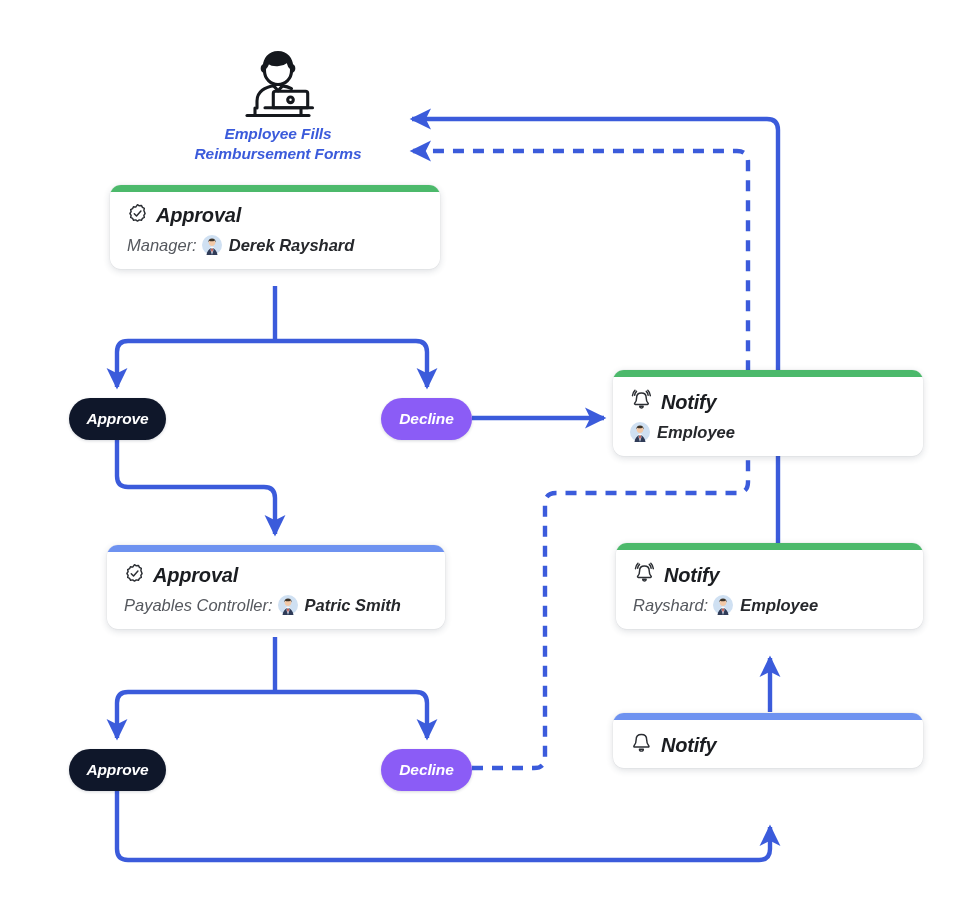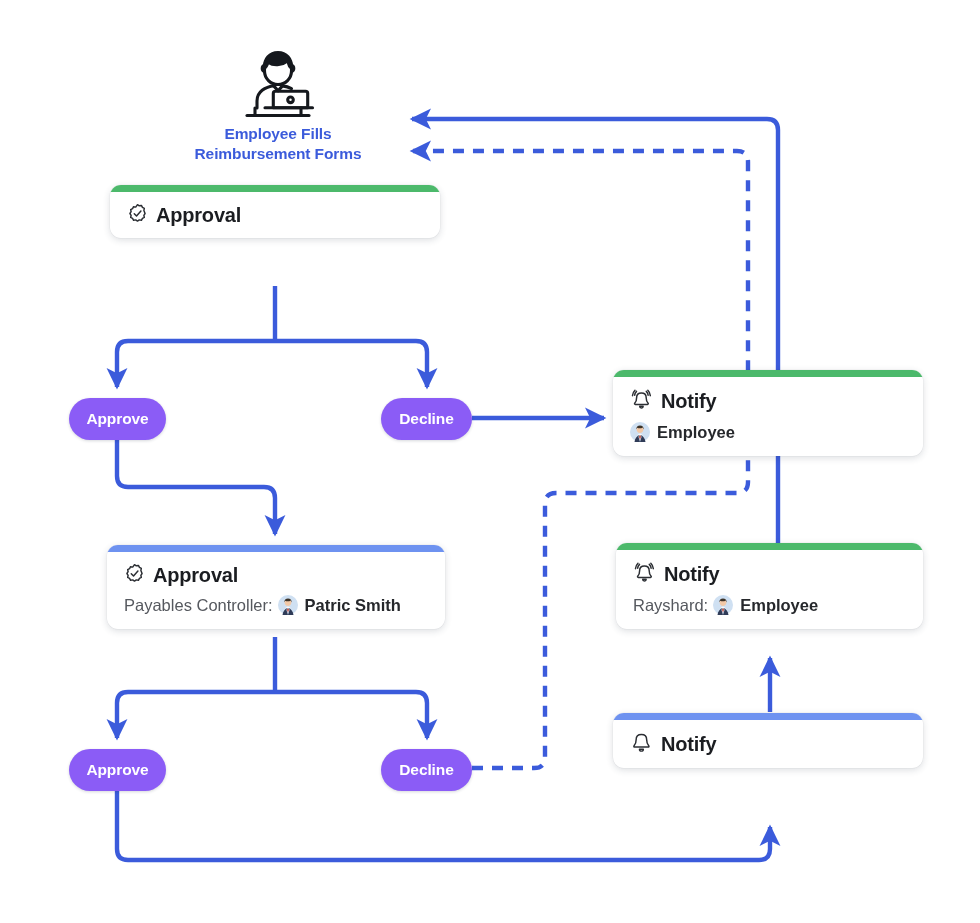--- a/index.html
+++ b/index.html
@@ -1,21 +1,21 @@
 <!DOCTYPE html>
 <html><head>
 <meta charset="utf-8">
 <style>
   html,body{margin:0;padding:0;background:#ffffff;}
   body{
     width:980px;height:923px;position:relative;overflow:hidden;
     font-family:"Liberation Sans","DejaVu Sans",sans-serif;
     -webkit-font-smoothing:antialiased;
   }
-  #stage{position:absolute;inset:0;width:880px;height:923px;}
+  #stage{position:absolute;inset:0;width:880px;height:923px;font-style:italic;}
 
   
   #edges{position:absolute;left:0;top:0;width:980px;height:923px;z-index:1;}
 
   
   .start-node{
     position:absolute;z-index:3;text-align:center;
     display:flex;flex-direction:column;align-items:center;
   }
   .start-node .glyph{display:block;line-height:0;}
@@ -27,42 +27,42 @@
   
   .card{
     position:absolute;z-index:4;background:#ffffff;
     border-radius:11px;
     box-shadow:0 2px 7px rgba(40,50,70,.16), 0 0 0 .5px rgba(30,40,60,.05);
     overflow:hidden;
   }
   .card-bar{height:7px;width:100%;}
   .card-body{padding:11px 17px 14px 17px;}
   .card-title{
-    display:flex;align-items:center;gap:8px;
+    display:flex;align-items:flex-end;gap:8px;
     font-size:20px;font-weight:bold;color:#1b1d21;letter-spacing:-0.2px;
     line-height:1;
   }
   .card-title .ttl{transform:translateY(1px);}
   .card-sub{
     display:flex;align-items:center;gap:0px;
     margin-top:11px;font-size:16.5px;color:#3a3d42;line-height:1;
   }
   .card-sub .lbl{color:#55585e;font-weight:normal;}
   .card-sub .nm{font-weight:bold;color:#26282c;}
   .av{display:inline-block;margin:0 7px 0 7px;vertical-align:middle;line-height:0;}
   .card-sub .lbl + .av{margin-left:5px;}
 
   
   .pill{
     position:absolute;z-index:4;display:flex;align-items:center;justify-content:center;
     border-radius:22px;color:#ffffff;font-size:15.5px;font-weight:bold;
     letter-spacing:-0.1px;
     box-shadow:0 1px 3px rgba(30,40,60,.18);
   }
-  .pill.approve{background:#8b5cf6;}
+  .pill.approve{background:#0f172a;}
   .pill.decline{background:#8b5cf6;}
 </style>
 </head>
 <body>
 
 <div id="stage">
 
   <svg id="edges" viewBox="0 0 980 923" width="980" height="923">
     <defs>
       <marker id="ah" viewBox="0 0 10 10" refX="8.4" refY="5" markerWidth="5.4" markerHeight="5.4" orient="auto-start-reverse">
@@ -132,20 +132,35 @@
     <div class="card-body">
       <div class="card-title">
         <span style="line-height:0;">
           <svg width="21" height="21" viewBox="0 0 24 24" fill="none" stroke="#2c2f34" stroke-width="1.7" stroke-linecap="round" stroke-linejoin="round">
             <path d="M12 1.9 l2.05 1.35 2.4-0.5 1.2 2.15 2.15 1.2 -0.5 2.4 L20.65 12 l-1.35 2.05 0.5 2.4 -2.15 1.2 -1.2 2.15 -2.4-0.5 L12 20.65 l-2.05-1.35 -2.4 0.5 -1.2-2.15 -2.15-1.2 0.5-2.4 L3.35 12 l1.35-2.05 -0.5-2.4 2.15-1.2 1.2-2.15 2.4 0.5 z"></path>
             <path d="M8.3 12.2 l2.6 2.6 5.0-5.6"></path>
           </svg>
         </span>
         <span class="ttl">Approval</span>
       </div>
+      <div class="card-sub">
+        <span class="lbl">Manager:</span>
+        <span class="av">
+          <svg width="20" height="20" viewBox="0 0 32 32">
+            <circle cx="16" cy="16" r="16" fill="#cfe0f2"></circle>
+            <path d="M16 6.2c-3.3 0-5.4 2.2-5.4 5.2 0 3.2 2.3 6 5.4 6s5.4-2.8 5.4-6c0-3-2.1-5.2-5.4-5.2z" fill="#f2c9a8"></path>
+            <path d="M10.3 11.6c-0.5-3.4 2-5.9 5.7-5.9s6.2 2.5 5.7 5.9c-0.8-0.5-1.1-1.8-1.3-2.9-2.1 1.5-6.4 2.2-9 0.3-0.2 1.1-0.5 2.1-1.1 2.6z" fill="#3c3328"></path>
+            <path d="M16 18.4 l-4.2 2.2 4.2 4.3 4.2-4.3z" fill="#ffffff"></path>
+            <path d="M7.2 32c0.6-6.2 3.9-9.6 8.8-11.6 l-2.6 3.2 2.6 8.4z" fill="#2f3b57"></path>
+            <path d="M24.8 32c-0.6-6.2-3.9-9.6-8.8-11.6 l2.6 3.2 -2.6 8.4z" fill="#2f3b57"></path>
+            <path d="M16 21.3 l-1.5 1.9 1.5 5.3 1.5-5.3z" fill="#c0392b"></path>
+          </svg>
+        </span>
+        <span class="nm">Derek Rayshard</span>
+      </div>
     </div>
   </div>
 
   <div class="card" style="left:107px;top:545px;width:338px;">
     <div class="card-bar" style="background:#6e92f0;"></div>
     <div class="card-body">
       <div class="card-title">
         <span style="line-height:0;">
           <svg width="21" height="21" viewBox="0 0 24 24" fill="none" stroke="#2c2f34" stroke-width="1.7" stroke-linecap="round" stroke-linejoin="round">
             <path d="M12 1.9 l2.05 1.35 2.4-0.5 1.2 2.15 2.15 1.2 -0.5 2.4 L20.65 12 l-1.35 2.05 0.5 2.4 -2.15 1.2 -1.2 2.15 -2.4-0.5 L12 20.65 l-2.05-1.35 -2.4 0.5 -1.2-2.15 -2.15-1.2 0.5-2.4 L3.35 12 l1.35-2.05 -0.5-2.4 2.15-1.2 1.2-2.15 2.4 0.5 z"></path>

